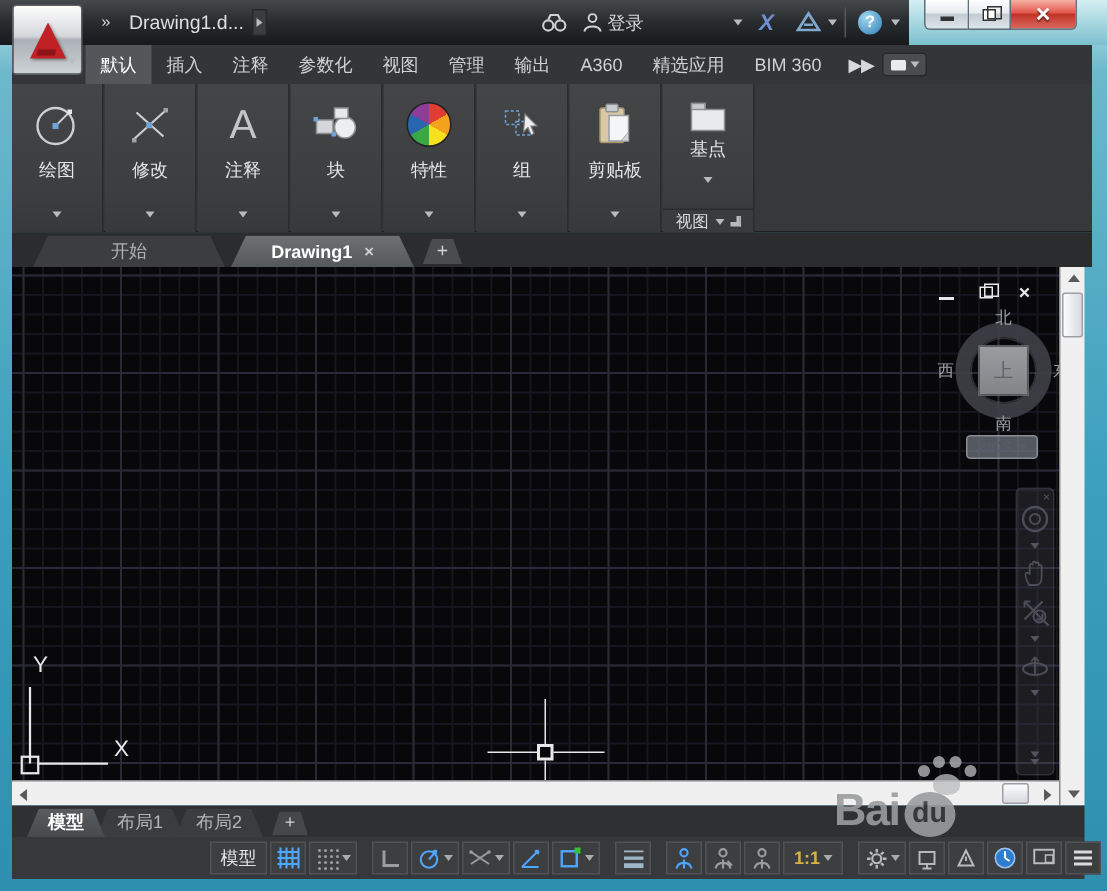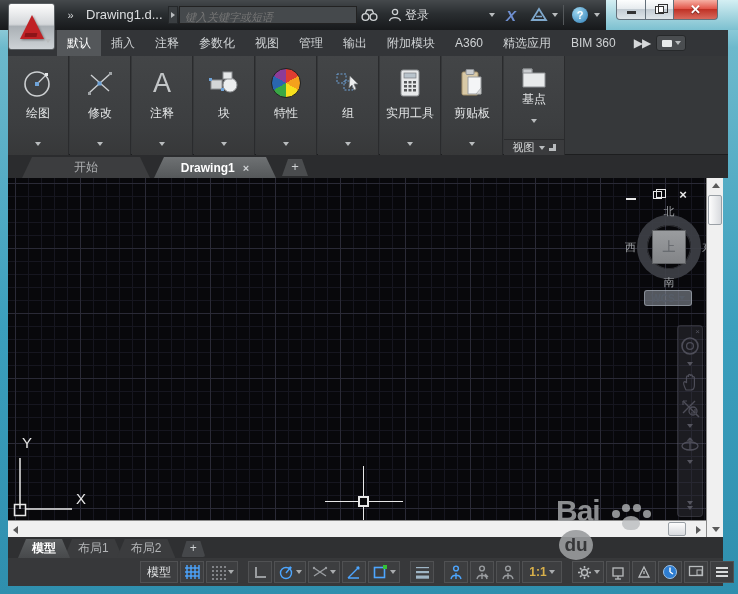--- a/index.html
+++ b/index.html
@@ -169,21 +169,21 @@
     display:flex; align-items:center; padding-left:132px; }
   .sb-item { height:22px; min-width:24px; padding:0 3px; margin-right:2px; background:#3d3e40;
     border:1px solid #505153; display:flex; align-items:center; justify-content:center; gap:2px; }
   .sb-text { color:#e0e2e3; font-size:12px; }
   .sb-scale { color:#d8b04a; font-size:12px; font-weight:bold; }
   .sb-sep { width:1px; height:20px; background:#2a2b2c; margin:0 4px; }
   .sb-item .caret { border-top-color:#a9acae; }
 
   
   .wm-logo { position:absolute; left:556px; top:504px; width:182px; height:56px; z-index:50; pointer-events:none; opacity:.9; }
-  .wm-row { position:absolute; left:0; bottom:2px; display:flex; align-items:flex-start; color:#9a9c9e; font-weight:bold;flex-direction:column; }
+  .wm-row { position:absolute; left:0; bottom:2px; display:flex; align-items:center; color:#9a9c9e; font-weight:bold; }
   .wm-bai { font-size:30px; letter-spacing:-1px; }
   .wm-du { font-size:19px; background:#9a9c9e; color:#37383a; border-radius:50%; width:34px; height:30px;
     display:inline-flex; align-items:center; justify-content:center; transform:translateY(2px); margin:0 3px; }
   .wm-exp { font-size:28px; letter-spacing:2px; -webkit-text-stroke:1px #9a9c9e; color:transparent; }
   .paw { position:absolute; left:52px; top:0; width:46px; height:28px; }
   .paw i { position:absolute; background:#b9bbbd; border-radius:50%; opacity:.85; }
   .paw .pad { left:14px; top:12px; width:18px; height:14px; border-radius:50% 50% 45% 45%; }
   .paw .t1 { left:4px; top:6px; width:8px; height:8px; }
   .paw .t2 { left:14px; top:0; width:8px; height:8px; }
   .paw .t3 { left:25px; top:0; width:8px; height:8px; }
@@ -196,23 +196,20 @@
 
 <div class="window">
 
   <div class="titlebar">
     <div class="caption-zone"></div>
     <div class="qat-expand">»</div>
     <div class="win-title">Drawing1.d...</div>
     <div class="search-sep">
         <span class="caret-right"></span>
       </div>
-    <div class="search-box">
-      <input type="text" placeholder="键入关键字或短语" style="">
-    </div>
     <div class="tb-ico" style="left:361px">
       <svg width="17" height="14" viewBox="0 0 17 14">
         <circle cx="4.5" cy="9" r="3.4" fill="none" stroke="#cfd2d4" stroke-width="1.4"></circle>
         <circle cx="12.5" cy="9" r="3.4" fill="none" stroke="#cfd2d4" stroke-width="1.4"></circle>
         <path d="M4.5 5 L6 2 H11 L12.5 5" fill="none" stroke="#cfd2d4" stroke-width="1.4"></path>
       </svg>
     </div>
     <div class="tb-ico" style="left:388px">
       <svg width="14" height="14" viewBox="0 0 14 14">
         <circle cx="7" cy="4" r="2.6" fill="none" stroke="#cfd2d4" stroke-width="1.3"></circle>
@@ -261,21 +258,20 @@
   </div>
 
   <div class="ribbon-tabs">
     <div class="rtab active">默认</div>
     <div class="rtab">插入</div>
     <div class="rtab">注释</div>
     <div class="rtab">参数化</div>
     <div class="rtab">视图</div>
     <div class="rtab">管理</div>
     <div class="rtab">输出</div>
-    <div class="rtab">附加模块</div>
     <div class="rtab">A360</div>
     <div class="rtab">精选应用</div>
     <div class="rtab">BIM 360</div>
     <div class="rtab-extra">
       <span class="rt-chevrons">▶▶</span>
       <span class="ribbon-min-btn">
         <span class="rect"></span>
         <span class="caret"></span>
       </span>
     </div>
@@ -346,41 +342,20 @@
         <svg width="32" height="32" viewBox="0 0 32 32">
           <rect x="5" y="7" width="9" height="9" fill="none" stroke="#6fa3d8" stroke-dasharray="2 1.5"></rect>
           <rect x="12" y="14" width="9" height="9" fill="none" stroke="#6fa3d8" stroke-dasharray="2 1.5"></rect>
           <path d="M18 9 L26 17 L22 17 L24 22 L22 23 L20 18 L17 21 Z" fill="#eceeef" stroke="#7a7d80" stroke-width=".8"></path>
         </svg>
       </div>
       <div class="plabel">组</div>
       <div class="pcaret"><span class="caret"></span></div>
     </div>
 
-    <div class="panel">
-      <div class="picon">
-        <svg width="30" height="34" viewBox="0 0 30 34">
-          <rect x="6" y="4" width="18" height="26" rx="2" fill="#e8eaeb" stroke="#8d9093"></rect>
-          <rect x="9" y="7" width="12" height="5" fill="#b9c4cc" stroke="#7a7d80" stroke-width=".7"></rect>
-          <g fill="#56585a">
-            <rect x="9" y="15" width="3" height="2.5"></rect>
-              <rect x="13.5" y="15" width="3" height="2.5"></rect>
-              <rect x="18" y="15" width="3" height="2.5"></rect>
-            <rect x="9" y="19" width="3" height="2.5"></rect>
-              <rect x="13.5" y="19" width="3" height="2.5"></rect>
-              <rect x="18" y="19" width="3" height="2.5"></rect>
-            <rect x="9" y="23" width="3" height="2.5"></rect>
-              <rect x="13.5" y="23" width="3" height="2.5"></rect>
-              <rect x="18" y="23" width="3" height="2.5"></rect>
-          </g>
-        </svg>
-      </div>
-      <div class="plabel">实用工具</div>
-      <div class="pcaret"><span class="caret"></span></div>
-    </div>
 
     <div class="panel">
       <div class="picon">
         <svg width="30" height="34" viewBox="0 0 30 34">
           <rect x="5" y="6" width="16" height="23" rx="1.5" fill="#d8c9a6" stroke="#a8946c"></rect>
           <rect x="9" y="3.5" width="8" height="5" rx="1" fill="#c9cccf" stroke="#8d9093"></rect>
           <path d="M11 11 H24 V28 L20 28 L11 28 Z" fill="#f4f5f6" stroke="#9a9da0"></path>
           <path d="M24 22 L19 28 L24 28 Z" fill="#d4d6d8" stroke="#9a9da0" stroke-width=".6"></path>
         </svg>
       </div>

